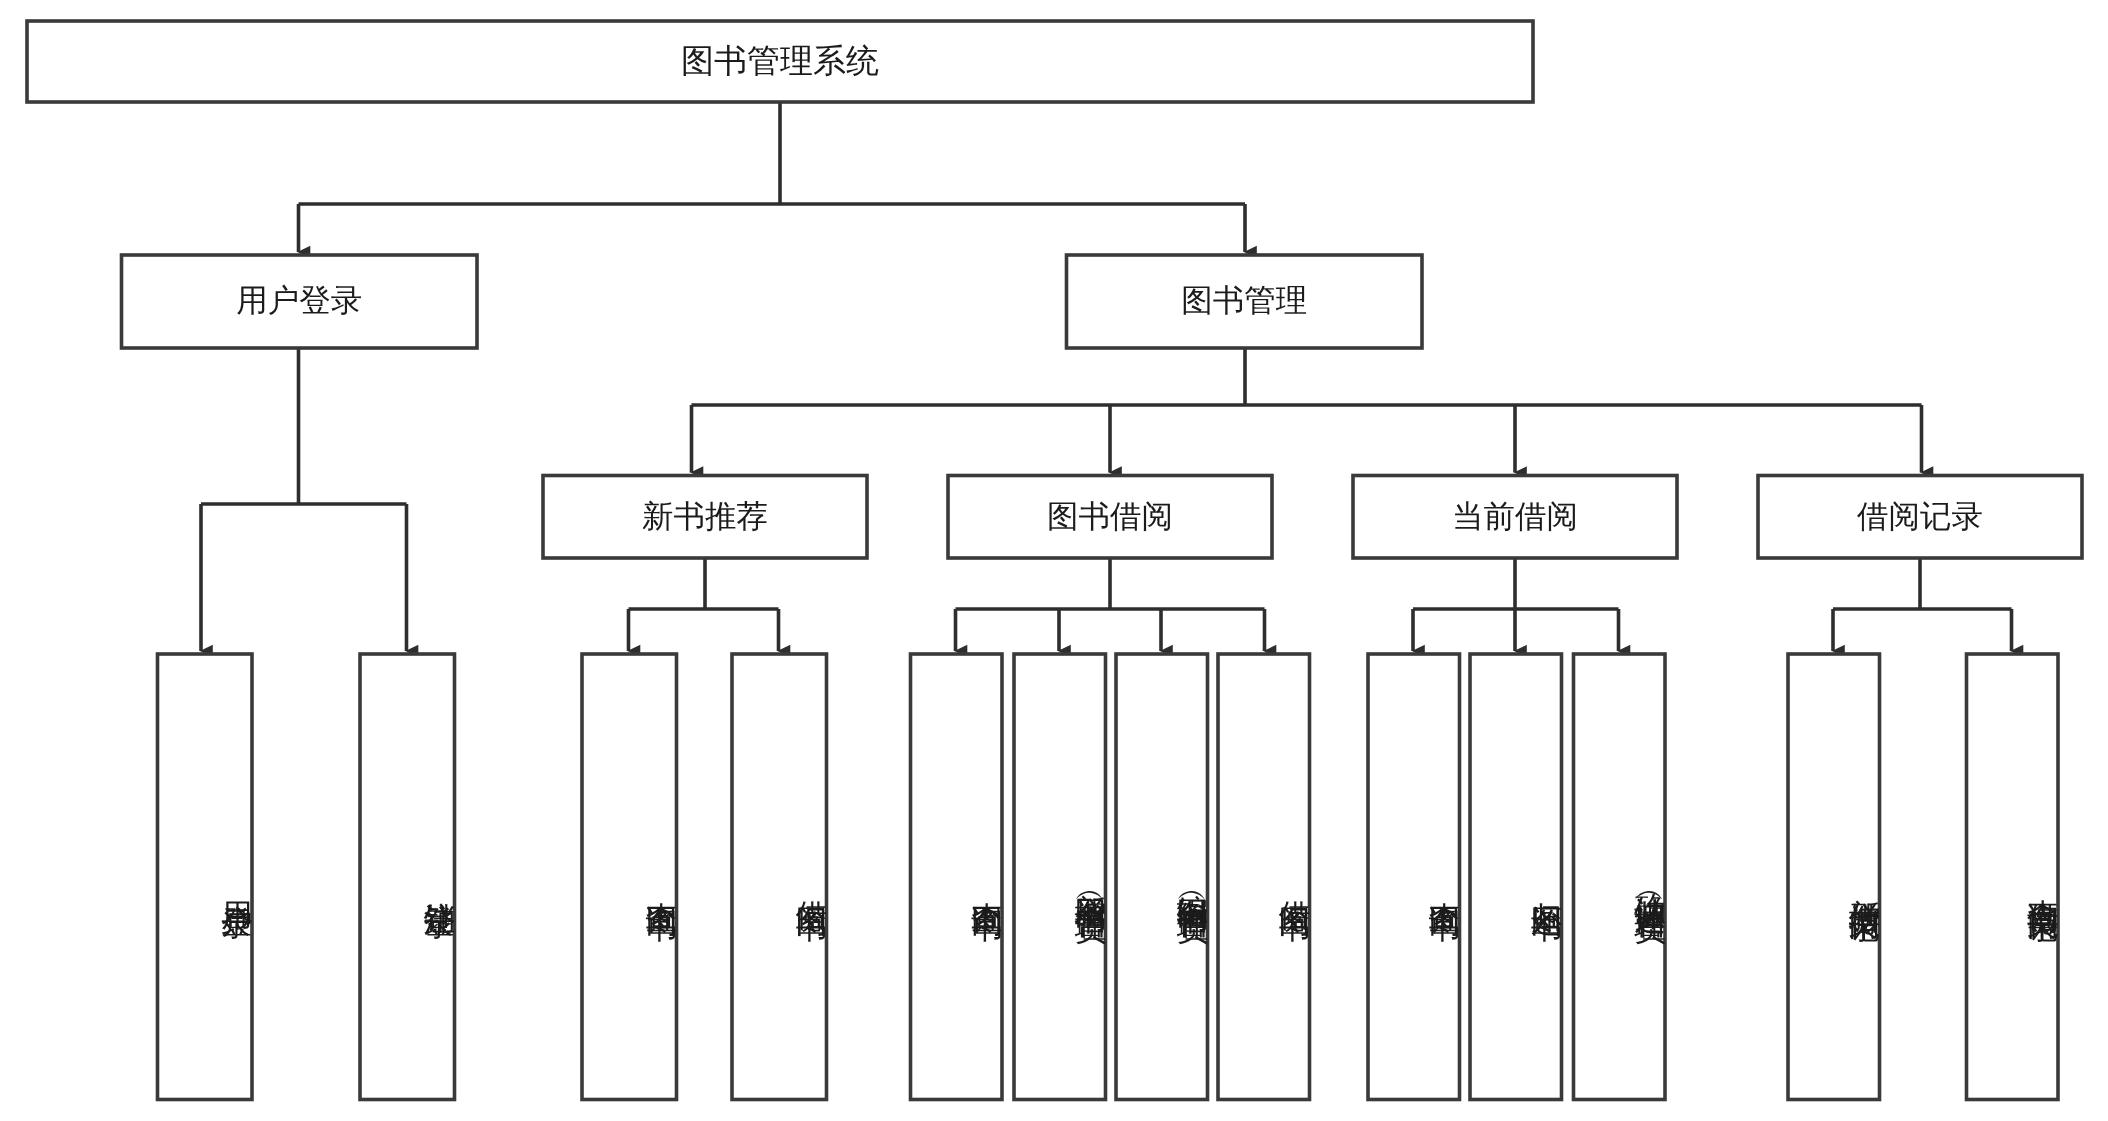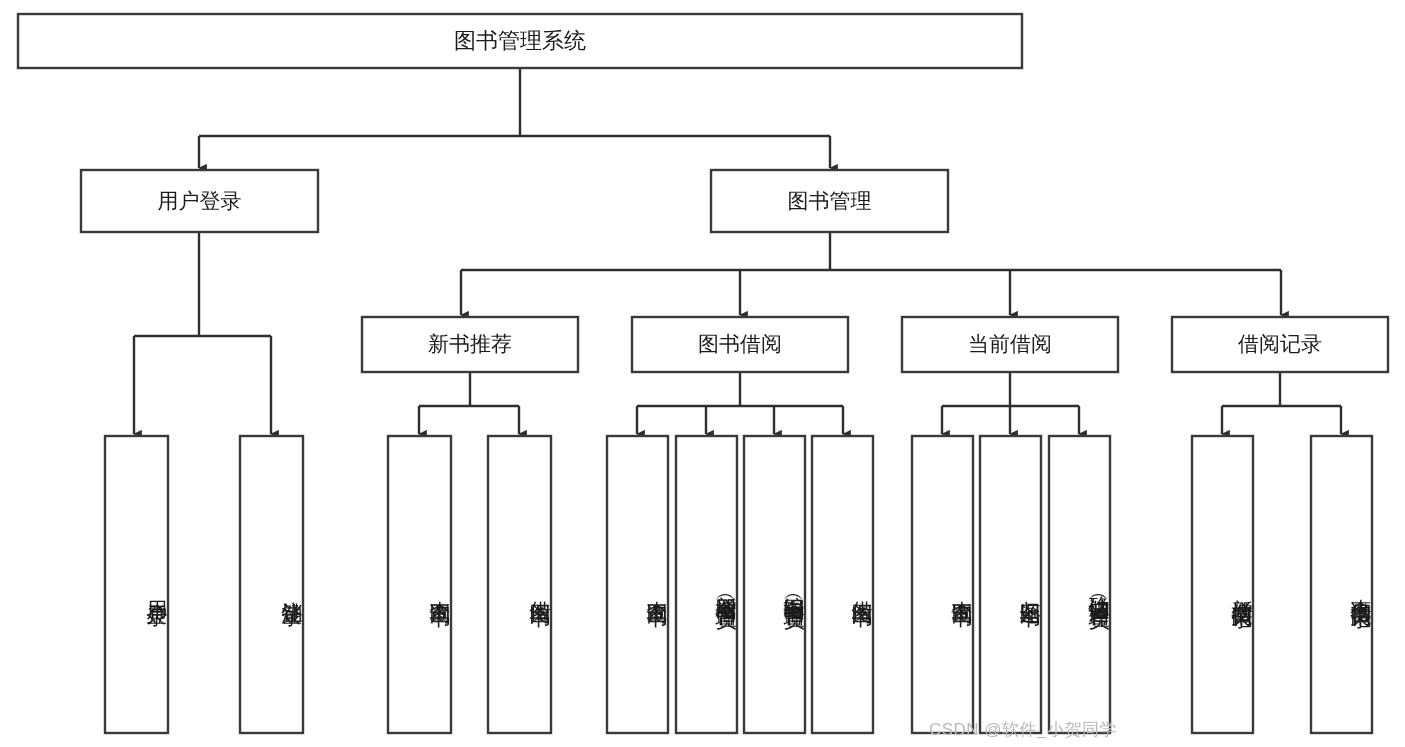--- a/index.html
+++ b/index.html
@@ -168,14 +168,13 @@
       <div class="vertical-label" style="left: 676px; top: 446px; width: 61px; height: 283px;">新增图书（管理员）</div>
       <div class="vertical-label" style="left: 744px; top: 446px; width: 61px; height: 283px;">编辑图书（管理员）</div>
       <div class="vertical-label" style="left: 812px; top: 446px; width: 61px; height: 283px;">借阅图书</div>
       <div class="vertical-label" style="left: 912px; top: 446px; width: 61px; height: 283px;">查询图书</div>
       <div class="vertical-label" style="left: 980px; top: 446px; width: 61px; height: 283px;">归还图书</div>
       <div class="vertical-label" style="left: 1049px; top: 446px; width: 61px; height: 283px;">确认归还（管理员）</div>
       <div class="vertical-label" style="left: 1192px; top: 446px; width: 61px; height: 283px;">新增借阅记录</div>
       <div class="vertical-label" style="left: 1311px; top: 446px; width: 61px; height: 283px;">查询借阅记录</div>
     </div>
 
-  <div class="watermark">CSDN @软件_小贺同学</div>
 </div>
 
 </body></html>

